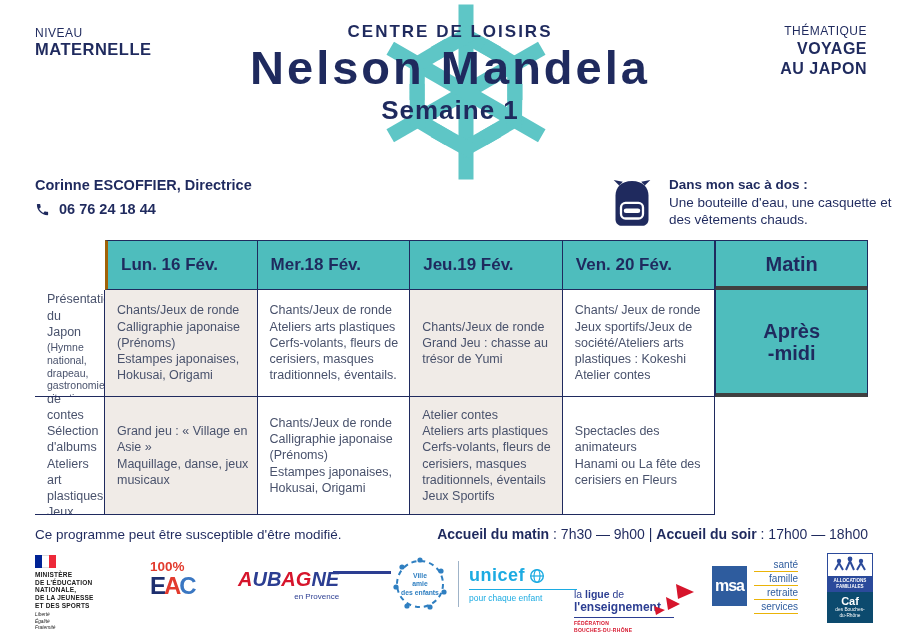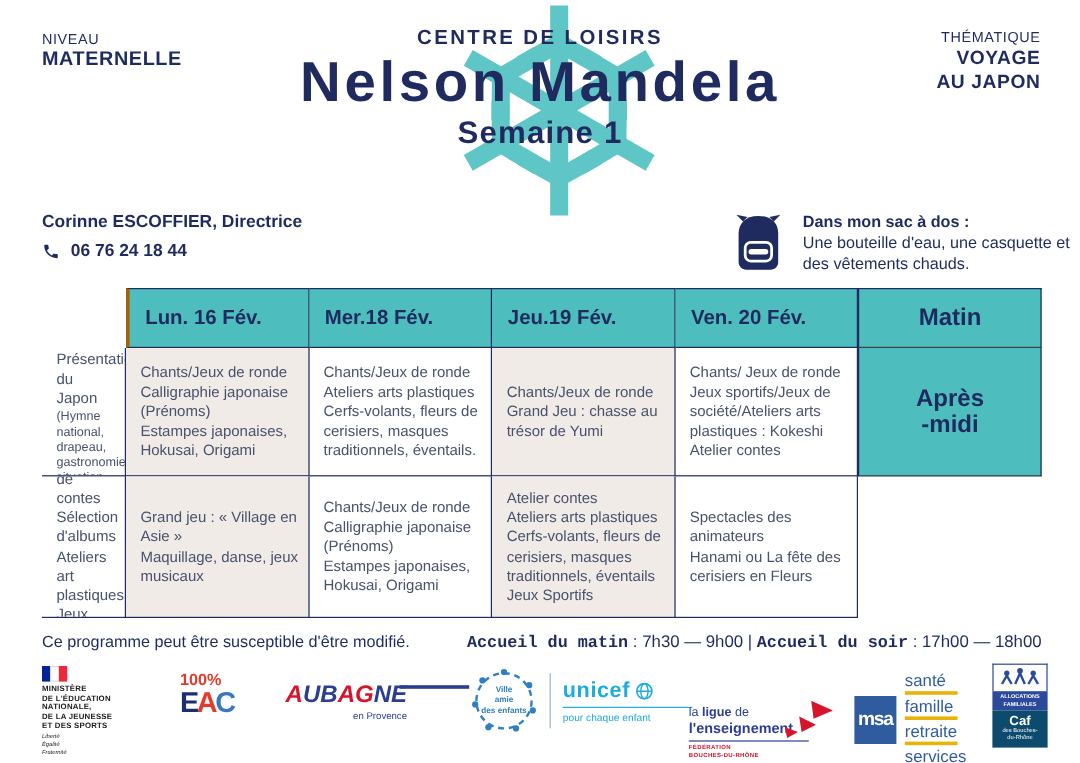--- a/index.html
+++ b/index.html
@@ -21,47 +21,47 @@
 
   #title { position:absolute; left:0; right:0; top:22px; text-align:center; }
   #title .label { font-size:17px; font-weight:bold; letter-spacing:2px; }
   #title .name  { font-size:47px; font-weight:bold; letter-spacing:3px; line-height:1.05; margin-top:1px; }
   #title .week  { font-size:26px; font-weight:bold; letter-spacing:1px; margin-top:3px; }
 
   
   #contact-name  { position:absolute; left:35px; top:177px; font-size:14.5px; font-weight:bold; }
   #contact-phone { position:absolute; left:35px; top:201px; display:flex; align-items:center; gap:9px; font-size:14.5px; font-weight:bold; }
 
-  #sac { position:absolute; left:610px; top:176px; display:flex; gap:15px; align-items:flex-start; }
+  #sac { position:absolute; left:610px; top:176px; display:flex; gap:15px; align-items:center; }
   #sac .txt { font-size:13.5px; line-height:1.3; }
   #sac .t   { font-weight:bold; }
   .preline { white-space:pre-line; }
   .pre { white-space:pre; }
 
   
   #schedule { position:absolute; left:35px; top:240px; width:833px;
     display:grid; grid-template-columns:70px repeat(5,1fr); grid-template-rows:50px 107px 118px; }
   .hdr { background:#4ebdbd; border-top:1px solid #1f2a5e; border-right:1px solid #1f2a5e; border-bottom:1px solid #1f2a5e;
          display:flex; align-items:center; padding-left:13px; font-weight:bold; font-size:17px; color:#1f2a5e; }
   .hdr.first { border-left:3px solid #a16207; }
-  .lbl { background:#4ebdbd; border-left:1px solid #1f2a5e; border-right:1px solid #1f2a5e; border-bottom:1px solid #404040;
+  .lbl { background:#4ebdbd; border-left:1px solid #1f2a5e; border-right:1px solid #1f2a5e; border-bottom:4px solid #404040;
          display:flex; align-items:center; justify-content:center; text-align:center;
          font-weight:bold; font-size:20px; color:#1f2a5e; line-height:1.1; white-space:pre-line; }
   .lbl.first { border-top:1px solid #1f2a5e; }
   .bc { border-right:1px solid #1f2a5e; border-bottom:1px solid #1f2a5e;
         padding:6px 8px 6px 12px; font-size:12.5px; color:#49526c; line-height:1.3;
         display:flex; flex-direction:column; justify-content:center; overflow:hidden; }
   .bc.beige { background:#f0ebe7; }
   .bc .note { font-size:10.5px; line-height:1.22; margin-top:1px; }
   .corner { background:#ffffff; }
 
   
   #disclaimer { position:absolute; left:35px; top:527px; font-size:13.5px; }
   #accueil { position:absolute; right:32px; top:526px; font-size:14px; white-space:pre; }
-  #accueil .b { font-weight:bold;font-family:Liberation Mono, monospace; }
+  #accueil .b { font-weight:bold; }
 
   
   #logos { position:absolute; left:0; top:552px; width:900px; height:80px; }
   .logo { position:absolute; }
 
   #lg-ministry { left:35px; top:3px; width:90px; color:#1a1a1a; }
   #lg-ministry .flag { display:flex; width:21px; height:13px; margin-bottom:3px; }
   #lg-ministry .flag div { flex:1; }
   #lg-ministry .txt { font-size:6.5px; font-weight:bold; line-height:1.18; letter-spacing:.2px; }
   #lg-ministry .motto { font-size:4.8px; font-style:italic; line-height:1.3; margin-top:3px; }
@@ -92,21 +92,21 @@
   #lg-ligue .l1 { font-size:10.5px; }
   #lg-ligue .l1 .bold { font-weight:bold; }
   #lg-ligue .l2 { font-size:12px; font-weight:bold; }
   #lg-ligue .rule { width:100px; height:1px; background:#2c3e92; margin:3px 0 2px 0; }
   #lg-ligue .sub { font-size:5px; color:#d6152c; font-weight:bold; letter-spacing:.3px; line-height:1.4; }
   #lg-ligue .arrows { position:absolute; right:0px; top:-4px; }
 
   #lg-msa { left:712px; top:6px; display:flex; gap:7px; align-items:center; }
   #lg-msa .sq { width:35px; height:40px; background:#2e5c9e; color:#ffffff; display:flex;
                 align-items:center; justify-content:center; font-weight:bold; font-size:16px; letter-spacing:-1px; }
-  #lg-msa .svcs span { display:block; font-size:14px; color:#2e5c9e; border-bottom:3px solid #eab308; padding:1px 0; width:44px; }
+  #lg-msa .svcs span { display:block; font-size:10px; color:#2e5c9e; border-bottom:1px solid #eab308; padding:1px 0; width:44px;text-align:right; }
 
   #lg-caf { left:827px; top:1px; width:46px; font-weight:bold; text-align:center; }
   #lg-caf .figs { background:#ffffff; border:1px solid #2b4a9b; border-bottom:none; height:22px;
                   display:flex; align-items:center; justify-content:center; }
   #lg-caf .band { background:#2b4a9b; color:#ffffff; font-size:4.6px; line-height:1.3; padding:2px 0; }
   #lg-caf .bottom { background:#0c4a6e; color:#ffffff; padding:3px 0 4px 0; }
   #lg-caf .cafname { font-size:11px; }
   #lg-caf .cafsub { font-size:4.8px; line-height:1.3; font-weight:normal; }
 </style>
 </head>

